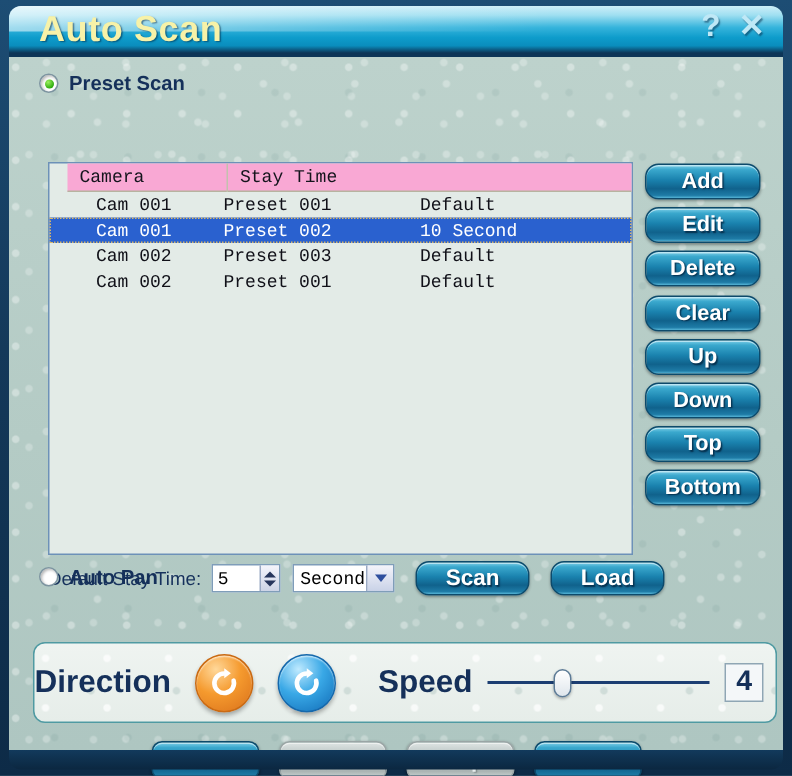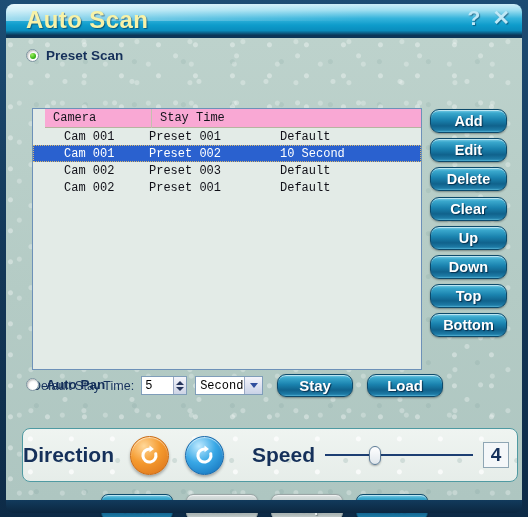--- a/index.html
+++ b/index.html
@@ -211,21 +211,21 @@
           <span class="ar-u"></span>
           <span class="ar-d"></span>
         </span>
       </span>
       <span class="sel-box">
         <span class="val">Second</span>
         <span class="drop">
             <span class="chev"></span>
           </span>
       </span>
-      <span class="btn">Stay</span>
+      <span class="btn">Scan</span>
       <span class="btn">Load</span>
     </div>
 
     <div class="radio-row" style="left:20px;top:339px;">
       <span class="radio"></span>
       <span class="radio-label">Auto Pan</span>
     </div>
 
     <div class="dir-panel">
       <span class="dir-label">Direction</span>

